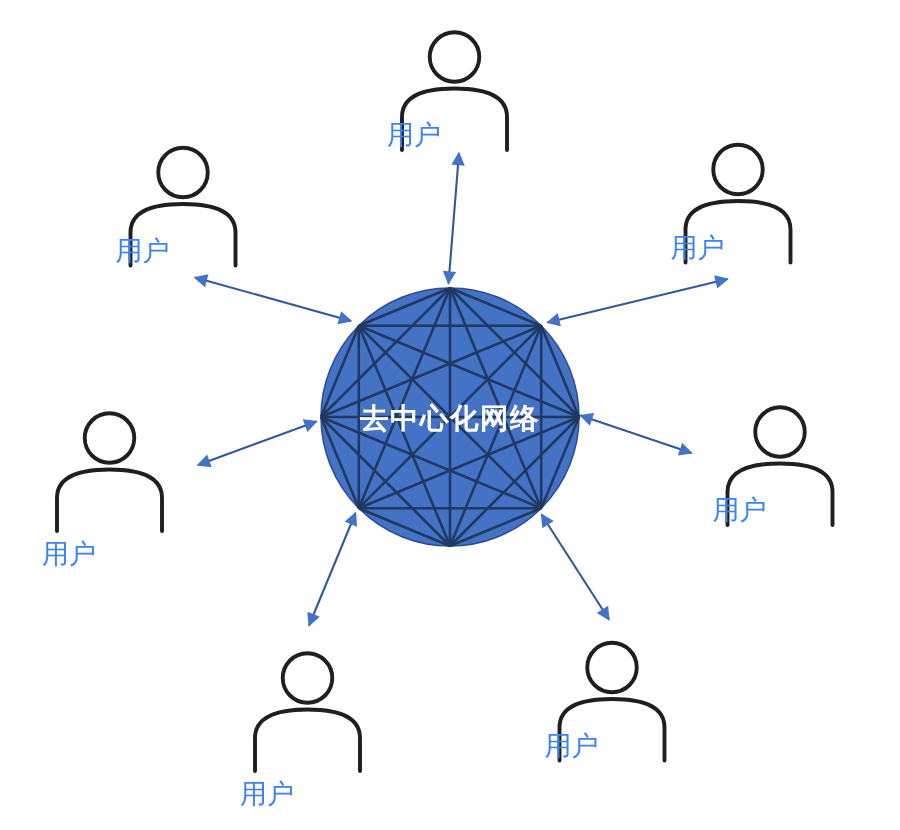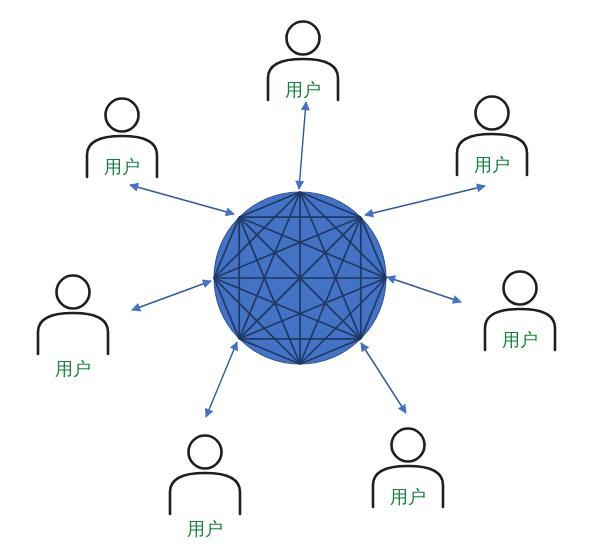--- a/index.html
+++ b/index.html
@@ -35,23 +35,22 @@
     height: 112px;
   }
   .user svg.person {
     position: absolute;
     left: 0; top: 0;
     width: 90px; height: 110px;
   }
   .user .user-label {
     position: absolute;
     width: 90px;
-    text-align: center;
     font-size: 18px;
-    color: #15803d;
+    color: #3b82f6;
     white-space: nowrap;
     user-select: none;
   }
   .user.label-inside .user-label { top: 62px; }
   .user.label-below  .user-label { top: 87px; }
 </style>
 </head>
 <body>
 
 <div class="canvas">
@@ -97,20 +96,21 @@
         <line x1="360.8" y1="338.8" x2="239.2" y2="217.2" stroke="#1F3864" stroke-width="1.7"></line>
         <line x1="300.0" y1="364.0" x2="239.2" y2="338.8" stroke="#1F3864" stroke-width="1.7"></line>
         <line x1="300.0" y1="364.0" x2="214.0" y2="278.0" stroke="#1F3864" stroke-width="1.7"></line>
         <line x1="300.0" y1="364.0" x2="239.2" y2="217.2" stroke="#1F3864" stroke-width="1.7"></line>
         <line x1="239.2" y1="338.8" x2="214.0" y2="278.0" stroke="#1F3864" stroke-width="1.7"></line>
         <line x1="239.2" y1="338.8" x2="239.2" y2="217.2" stroke="#1F3864" stroke-width="1.7"></line>
         <line x1="214.0" y1="278.0" x2="239.2" y2="217.2" stroke="#1F3864" stroke-width="1.7"></line>
       </g>
   </svg>
 
+  <div class="center-label">去中心化网络</div>
 
   <div class="user label-inside" style="left:258px; top:16px;">
     <svg class="person" viewBox="0 0 90 110">
       <circle cx="45" cy="22" r="16.5" fill="none" stroke="#1f1f1f" stroke-width="2.6"></circle>
       <path d="M 10 84 L 10 62 C 10 49 23 43 45 43 C 67 43 80 49 80 62 L 80 84" fill="none" stroke="#1f1f1f" stroke-width="2.6" stroke-linecap="round"></path>
     </svg>
     <div class="user-label">用户</div>
   </div>
 
   <div class="user label-inside" style="left:77px; top:93px;">

